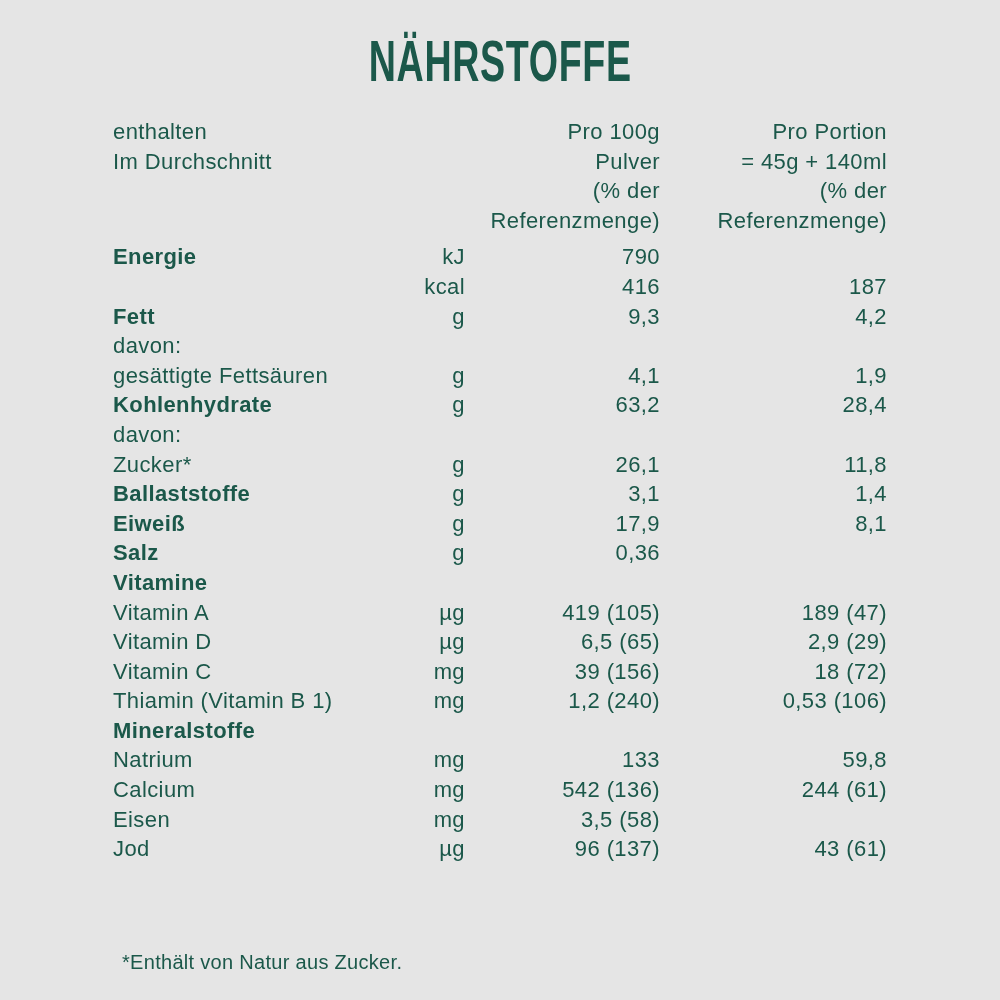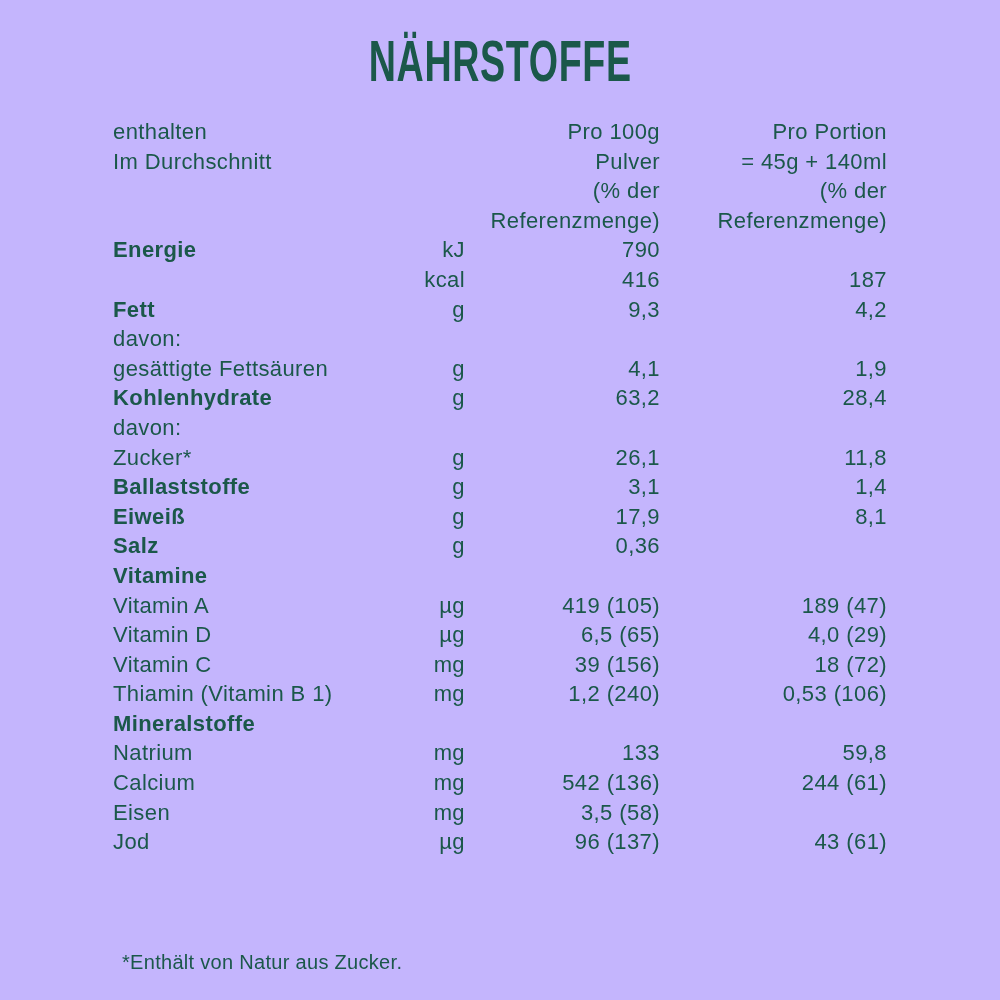--- a/index.html
+++ b/index.html
@@ -39,33 +39,33 @@
   }
   .grid-row {
     display: grid;
     grid-template-columns: 277px 75px 195px 227px;
     line-height: 29.6px;
   }
   .c1 { text-align: left; }
   .c2 { text-align: right; }
   .c3, .c4 { text-align: right; white-space: nowrap; }
   .bold { font-weight: bold; }
-  .table-body { }
+  .table-body { margin-top: 7px; }
   .footnote {
     position: absolute;
     left: 122px;
     top: 951px;
     font-size: 20px;
     letter-spacing: 0.3px;
   }
 </style>
 </head>
 <body>
 
-<div class="sheet" style="background: #c4b5fd; color: rgb(27, 88, 74);">
+<div class="sheet" style="background: #e5e5e5; color: rgb(27, 88, 74);">
 
   <div class="title-wrap">
     <h1 class="title" style="margin:0;">NÄHRSTOFFE</h1>
   </div>
 
   <div class="table">
 
     <div class="grid-row">
       <div class="c1">
         <div>enthalten</div>
@@ -173,21 +173,21 @@
     <div class="c1">Vitamin A</div>
     <div class="c2">µg</div>
     <div class="c3">419 (105)</div>
     <div class="c4">189 (47)</div>
   </div>
 
   <div class="grid-row">
     <div class="c1">Vitamin D</div>
     <div class="c2">µg</div>
     <div class="c3">6,5 (65)</div>
-    <div class="c4">4,0 (29)</div>
+    <div class="c4">2,9 (29)</div>
   </div>
 
   <div class="grid-row">
     <div class="c1">Vitamin C</div>
     <div class="c2">mg</div>
     <div class="c3">39 (156)</div>
     <div class="c4">18 (72)</div>
   </div>
 
   <div class="grid-row">

